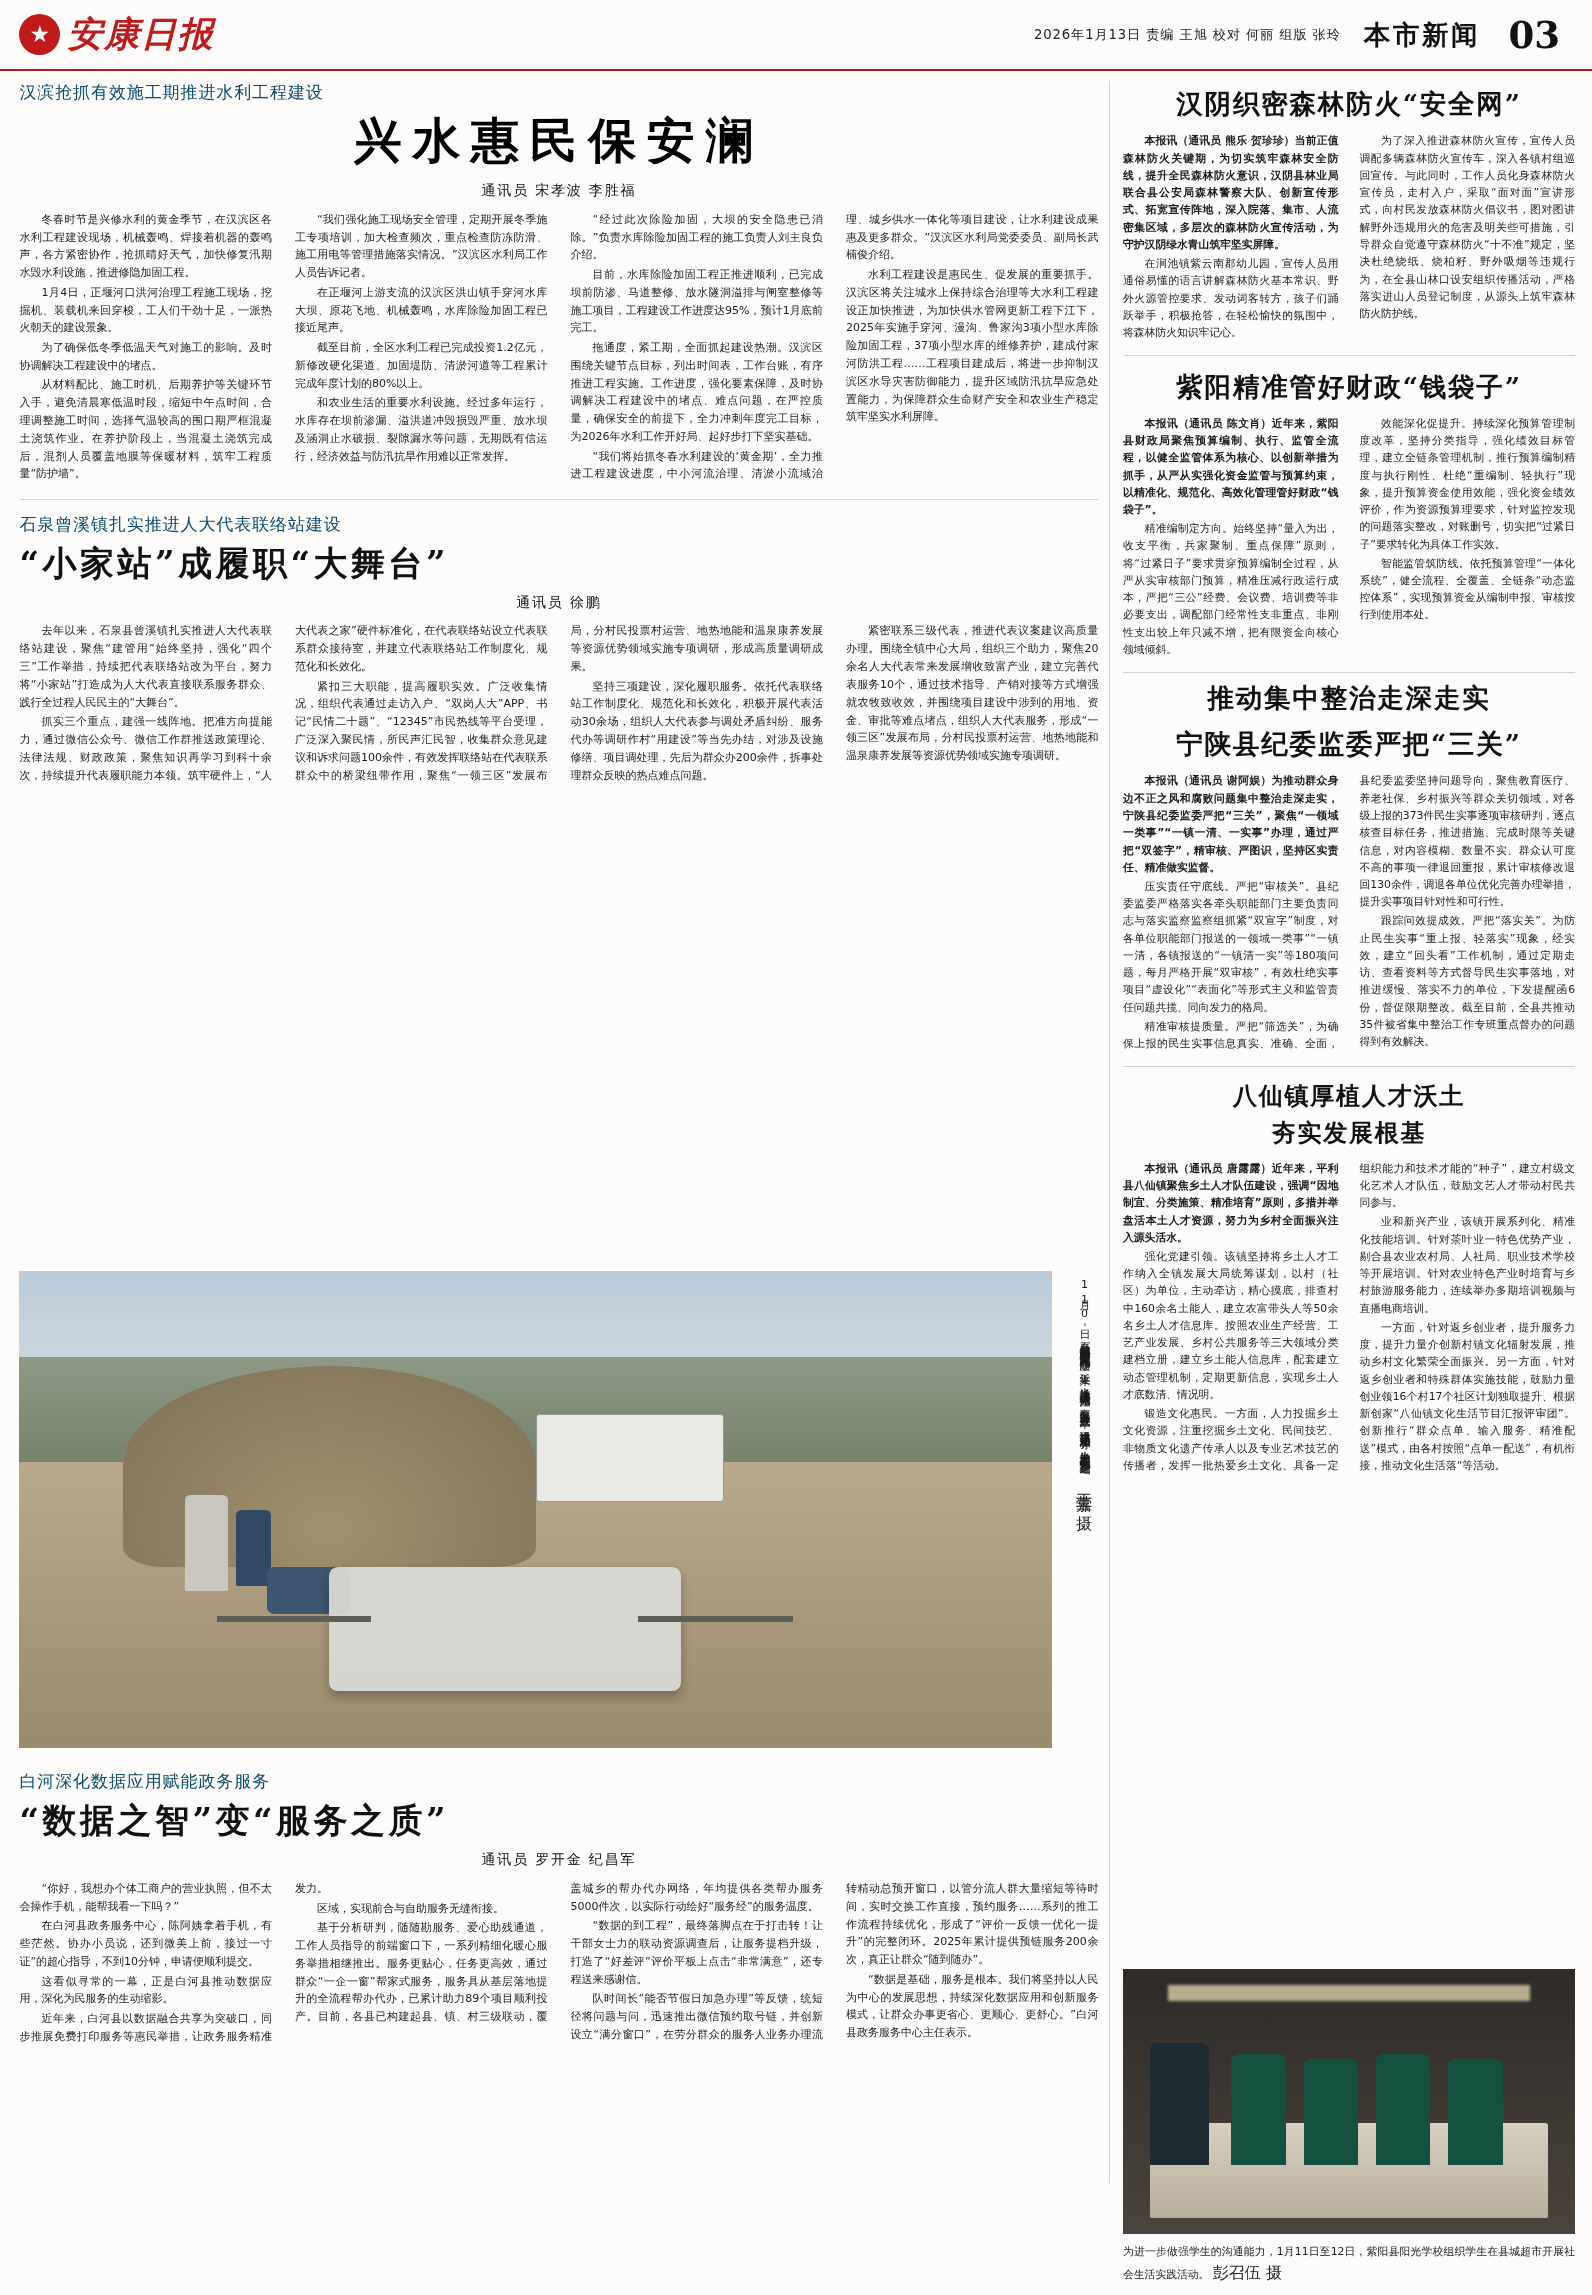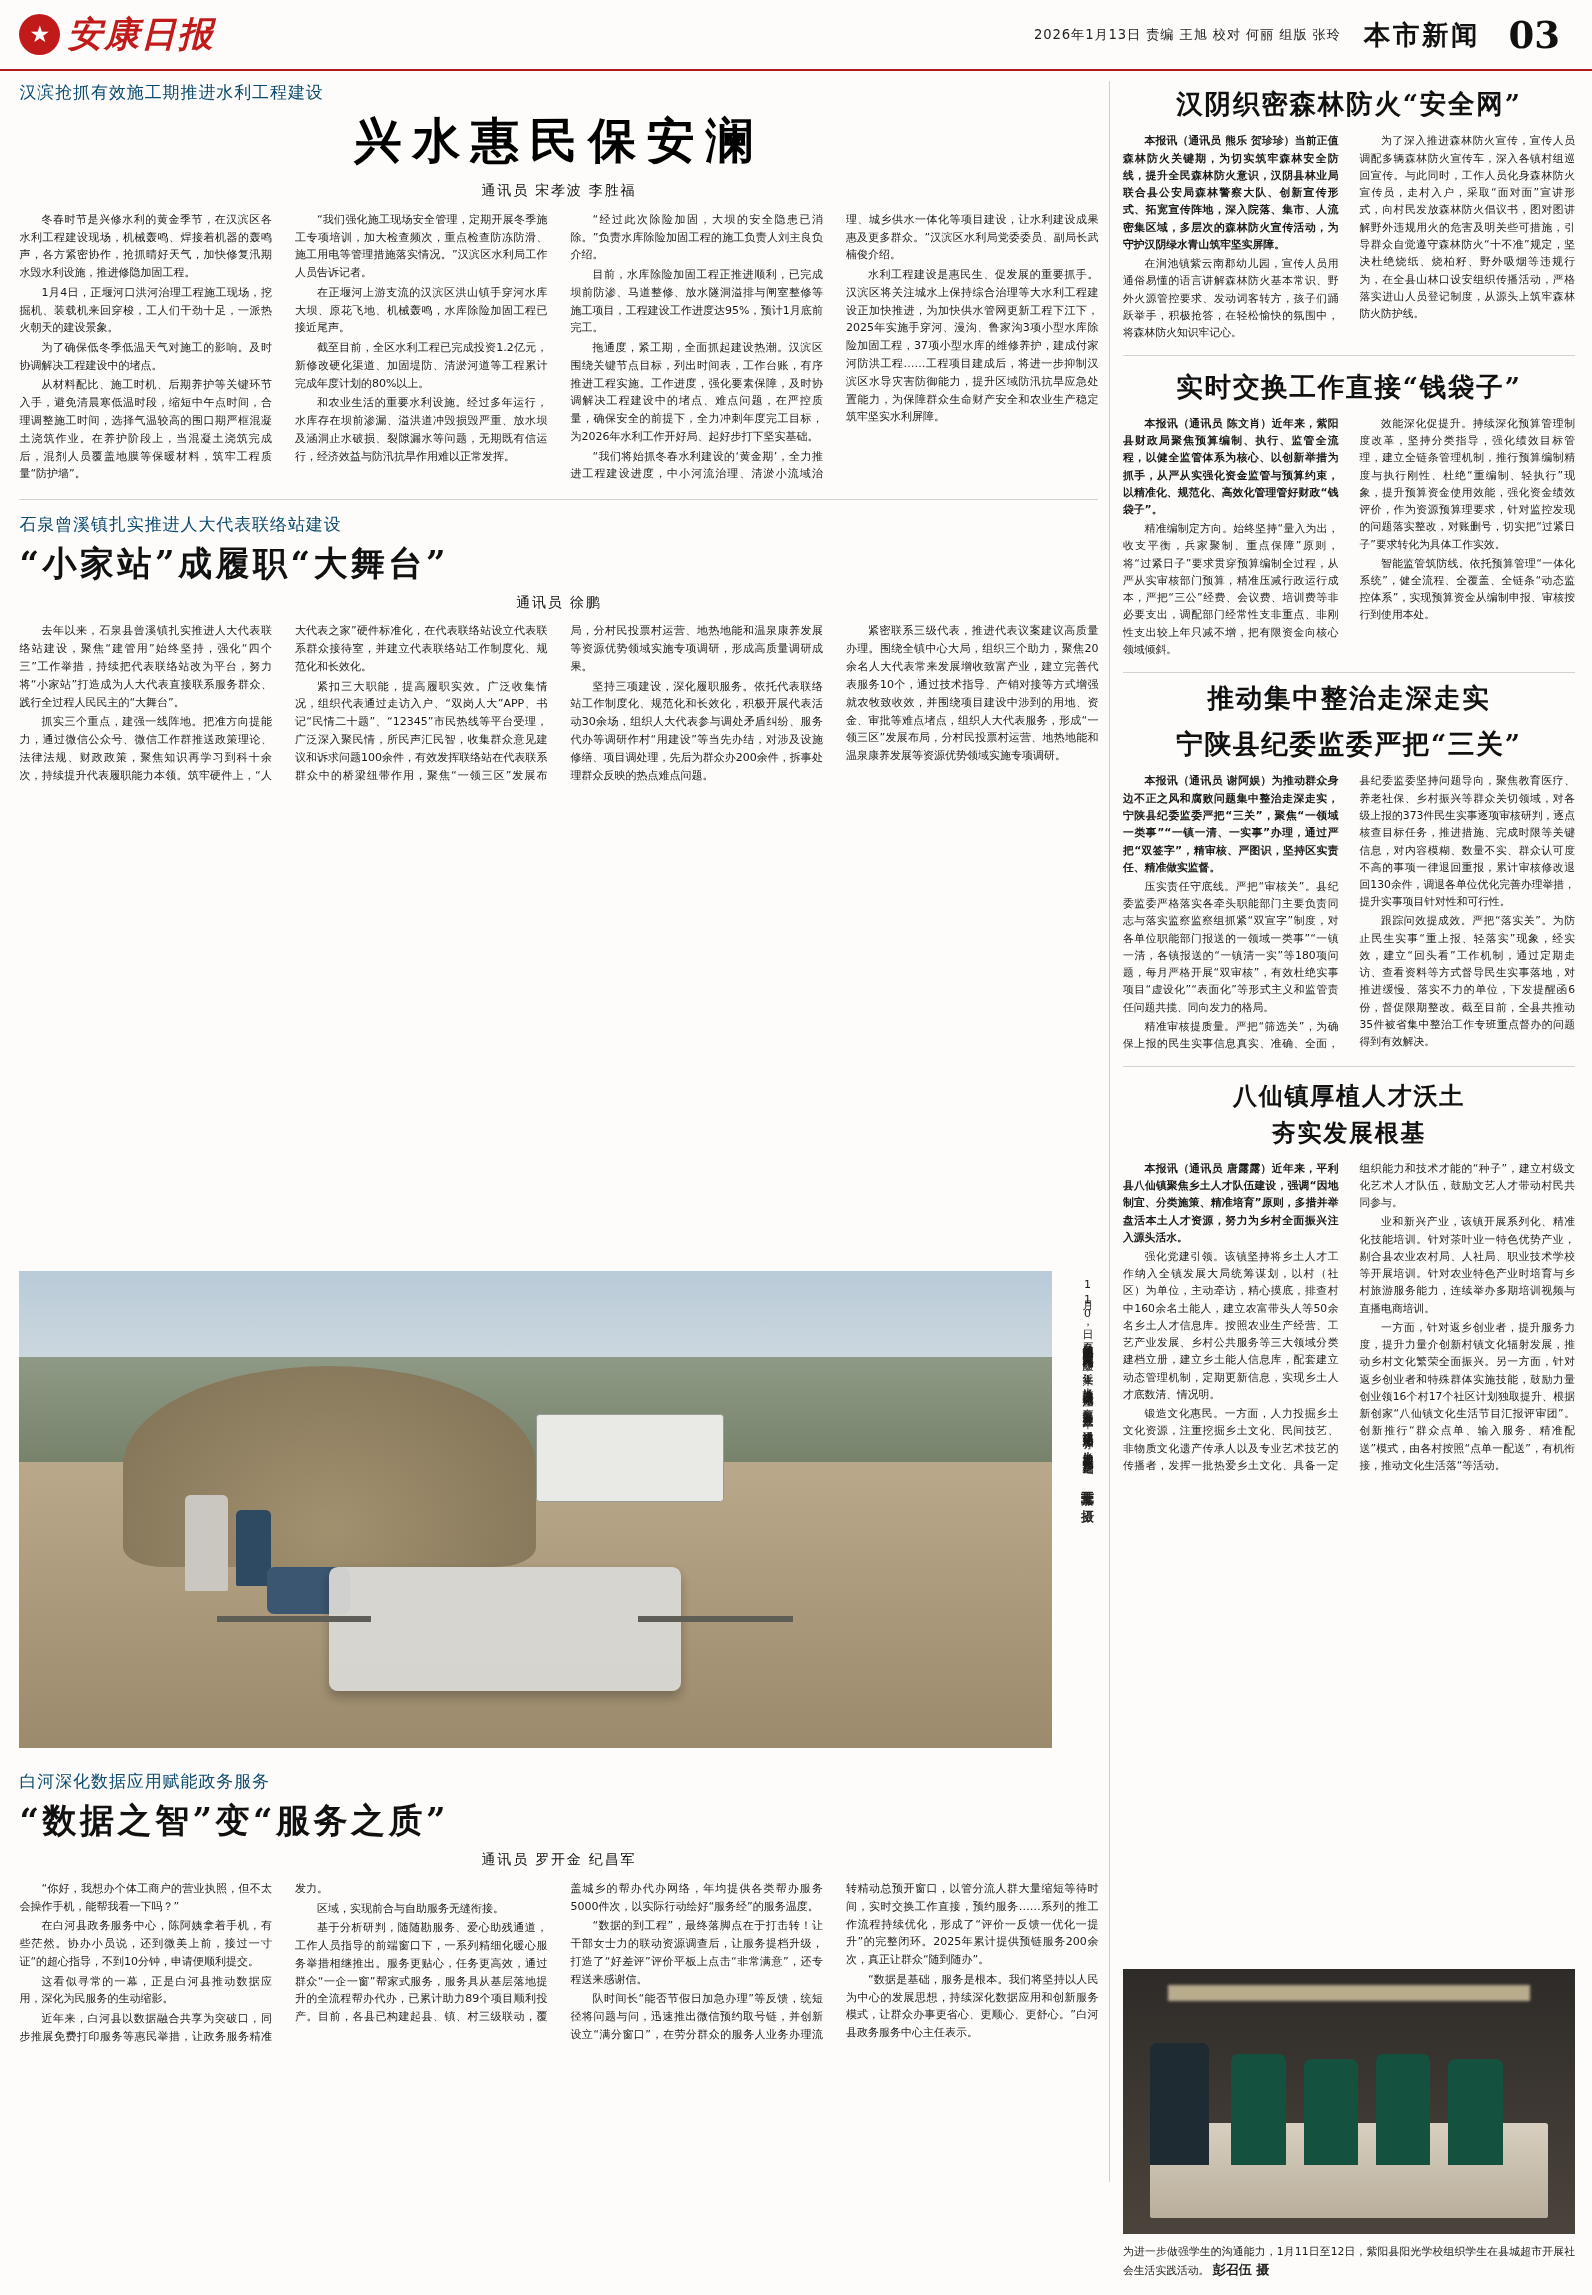--- a/index.html
+++ b/index.html
@@ -100,21 +100,21 @@
     writing-mode:vertical-rl;text-orientation:upright;
     font-size:11px;line-height:1.7;color:#1a1a1a;letter-spacing:0.9px;
   }
   .photo-small{
     position:absolute;left:1123px;top:1969px;width:452px;height:265px;
   }
   .cap-small{
     position:absolute;left:1123px;top:2243px;width:452px;
     font-size:10.8px;line-height:1.6;text-align:justify;color:#1a1a1a;
   }
-  .credit{font-size:13px;color:#222;font-weight:bold;}
+  .credit{font-size:16px;color:#222;}
 
   
   .sky{position:absolute;left:0;top:0;width:100%;height:30%;
        background:linear-gradient(#b9cbd8,#d8dfe2);}
   .hill{position:absolute;left:0;top:18%;width:100%;height:30%;
        background:linear-gradient(#8f9a86,#6f7a62);}
   .ground{position:absolute;left:0;top:40%;width:100%;height:60%;
        background:linear-gradient(#b9a889,#9c8a6c);}
   .mound{position:absolute;left:10%;top:20%;width:40%;height:42%;
        background:radial-gradient(ellipse at 50% 80%,#a2916f,#7e7055);
@@ -237,21 +237,21 @@
       <div class="colsR">
         <p class="lead">本报讯（通讯员 熊乐 贺珍珍）当前正值森林防火关键期，为切实筑牢森林安全防线，提升全民森林防火意识，汉阴县林业局联合县公安局森林警察大队、创新宣传形式、拓宽宣传阵地，深入院落、集市、人流密集区域，多层次的森林防火宣传活动，为守护汉阴绿水青山筑牢坚实屏障。</p>
         <p>在涧池镇紫云南郡幼儿园，宣传人员用通俗易懂的语言讲解森林防火基本常识、野外火源管控要求、发动词客转方，孩子们踊跃举手，积极抢答，在轻松愉快的氛围中，将森林防火知识牢记心。</p>
         <p>为了深入推进森林防火宣传，宣传人员调配多辆森林防火宣传车，深入各镇村组巡回宣传。与此同时，工作人员化身森林防火宣传员，走村入户，采取“面对面”宣讲形式，向村民发放森林防火倡议书，图对图讲解野外违规用火的危害及明关些可措施，引导群众自觉遵守森林防火“十不准”规定，坚决杜绝烧纸、烧柏籽、野外吸烟等违规行为，在全县山林口设安组织传播活动，严格落实进山人员登记制度，从源头上筑牢森林防火防护线。</p>
       </div>
     </div>
 
     <div class="rule"></div>
 
     <div class="r-block">
-      <div class="r-headline">实时交换工作直接“钱袋子”</div>
+      <div class="r-headline">紫阳精准管好财政“钱袋子”</div>
       <div class="colsR">
         <p class="lead">本报讯（通讯员 陈文肖）近年来，紫阳县财政局聚焦预算编制、执行、监管全流程，以健全监管体系为核心、以创新举措为抓手，从严从实强化资金监管与预算约束，以精准化、规范化、高效化管理管好财政“钱袋子”。</p>
         <p>精准编制定方向。始终坚持“量入为出，收支平衡，兵家聚制、重点保障”原则，将“过紧日子”要求贯穿预算编制全过程，从严从实审核部门预算，精准压减行政运行成本，严把“三公”经费、会议费、培训费等非必要支出，调配部门经常性支非重点、非刚性支出较上年只减不增，把有限资金向核心领域倾斜。</p>
         <p>效能深化促提升。持续深化预算管理制度改革，坚持分类指导，强化绩效目标管理，建立全链条管理机制，推行预算编制精度与执行刚性、杜绝“重编制、轻执行”现象，提升预算资金使用效能，强化资金绩效评价，作为资源预算理要求，针对监控发现的问题落实整改，对账删号，切实把“过紧日子”要求转化为具体工作实效。</p>
         <p>智能监管筑防线。依托预算管理“一体化系统”，健全流程、全覆盖、全链条“动态监控体系”，实现预算资金从编制申报、审核按行到使用本处。</p>
       </div>
     </div>
 
     <div class="rule"></div>
 

